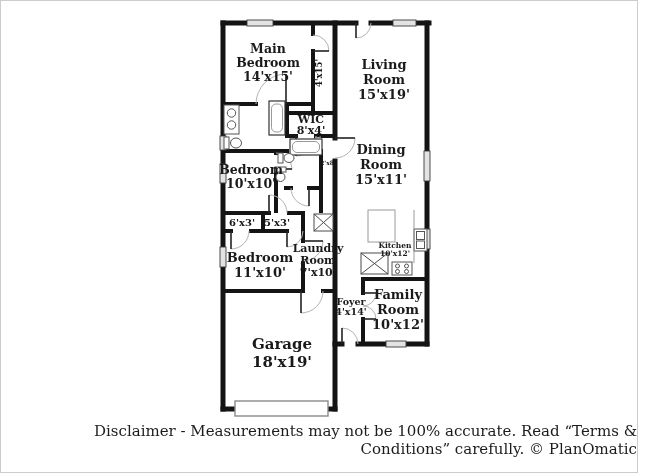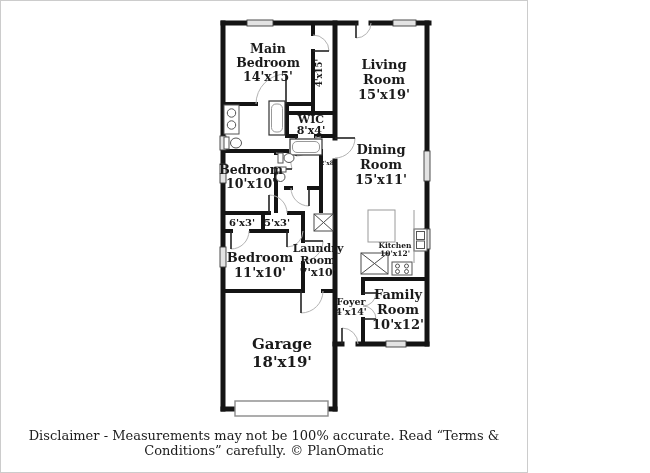--- a/index.html
+++ b/index.html
@@ -1,30 +1,30 @@
 <!DOCTYPE html>
 <html><head>
 <meta charset="utf-8">
 <style>
   html,body{margin:0;padding:0;background:#fff;}
   .page{
     position:relative;
-    width:528px;height:473px;
+    width:638px;height:473px;
     background:#ffffff;
     border:1px solid #cccccc;
     box-sizing:border-box;
     font-family:"DejaVu Serif", serif;
     overflow:hidden;
   }
   svg{display:block;}
   .room-label{ font-family:"DejaVu Serif", serif; font-weight:bold; fill:#1a1a1a; text-anchor:middle; }
   .footer-text{
     position:absolute; left:0; right:0; bottom:14px;
-    text-align:center;
-    font-size:13px; color:#1c1c1c;
+    text-align:right;
+    font-size:15px; color:#1c1c1c;
     font-family:"DejaVu Serif", serif;
   }
 </style>
 </head>
 <body>
 
 <div class="page">
   <svg width="650" height="448" viewBox="0 0 650 448">
 
     <g stroke="#141414" stroke-width="5" stroke-linecap="square" fill="none">

